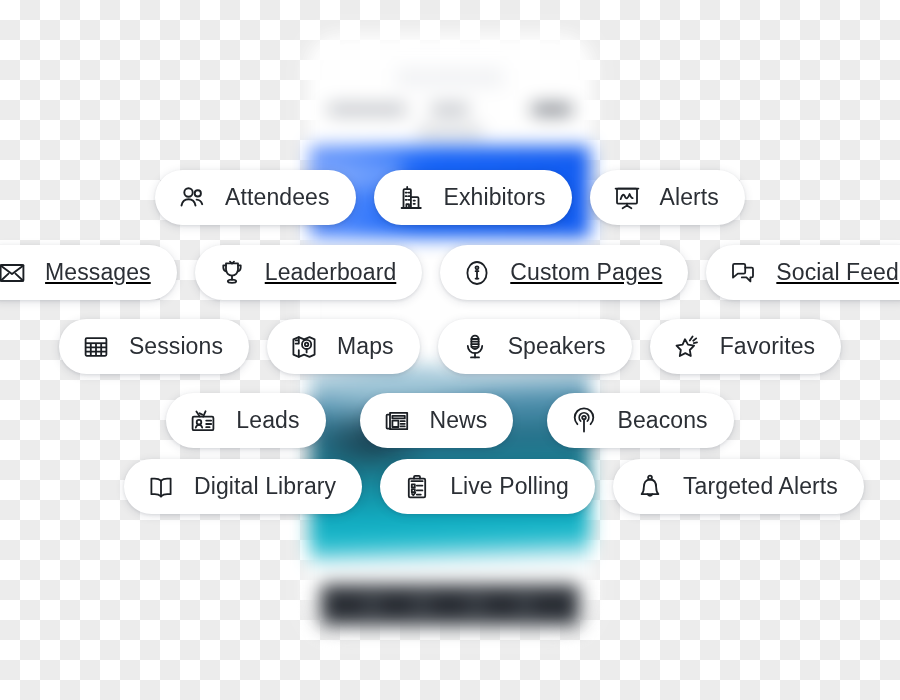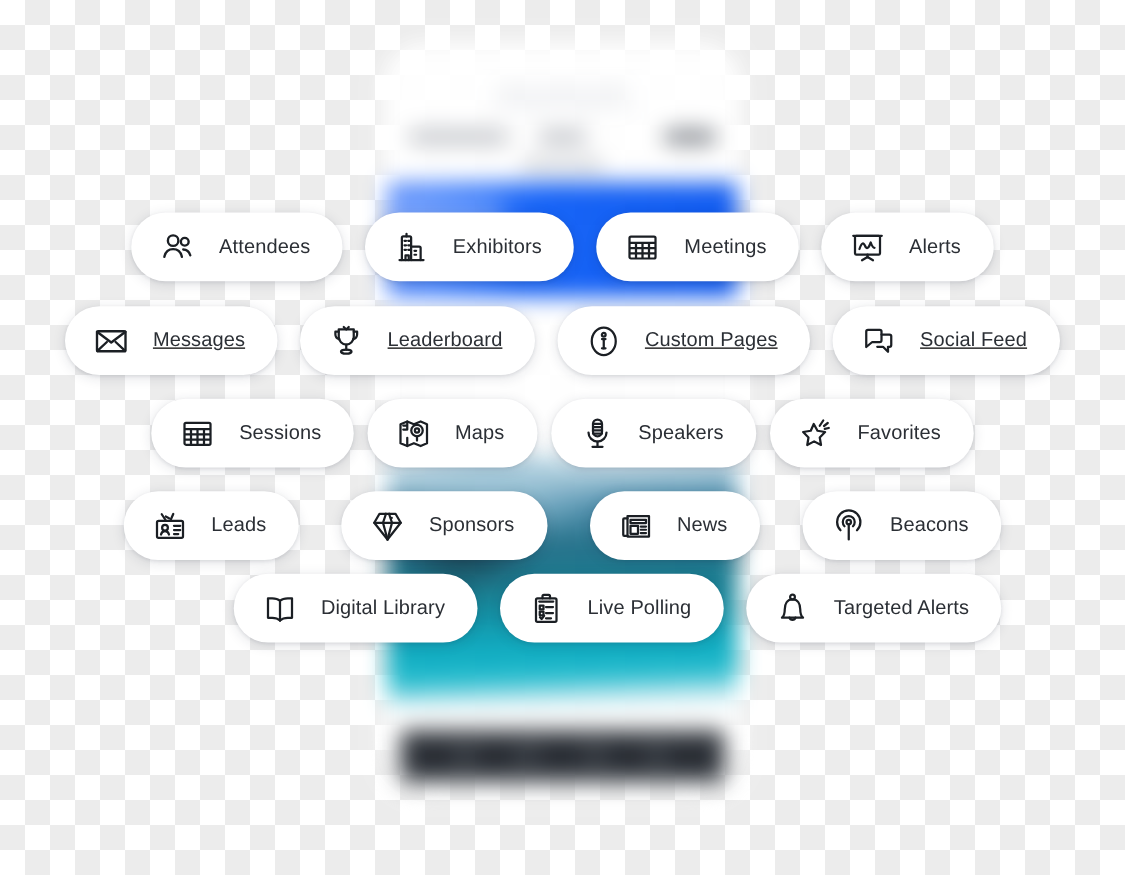--- a/index.html
+++ b/index.html
@@ -124,21 +124,21 @@
     position: absolute;
     left: 0;
     width: 900px;
     display: flex;
     justify-content: center;
     align-items: center;
     gap: 18px;
   }
   .row-1 { top: 170px; }
   .row-2 { top: 245px; text-decoration: underline; }
-  .row-3 { top: 319px; gap: 11px; }
+  .row-3 { top: 319px; }
   .row-4 { top: 393px; gap: 34px; }
   .row-5 { top: 459px; margin-left: 44px; }
 
   .pill {
     display: flex;
     align-items: center;
     height: 55px;
     padding: 0 26px 0 22px;
     background: #ffffff;
     border-radius: 28px;
@@ -148,21 +148,21 @@
   }
   .pill .ic {
     width: 30px;
     height: 30px;
     flex: 0 0 30px;
     display: block;
     margin-right: 18px;
   }
   .pill .ic svg { display: block; width: 30px; height: 30px; }
   .pill .lbl {
-    font-size: 16px;
+    font-size: 23px;
     color: #2b2f35;
     letter-spacing: .1px;
     line-height: 1;
   }
 </style>
 </head>
 <body>
 
 <div id="stage">
 
@@ -214,31 +214,20 @@
             <path d="M11.2 4v2.1"></path>
             <path d="M5.6 25h19.2"></path>
             <path d="M9.6 9.6h1.2M12.6 9.6h1.2M9.6 13.2h1.2M12.6 13.2h1.2M9.6 16.8h1.2M12.6 16.8h1.2"></path>
             <path d="M17.6 17.6h1.3M17.6 20.8h1.3"></path>
             <path d="M10.4 25v-3.8h2.6V25"></path>
           </svg>
         </span>
         <span class="lbl">Exhibitors</span>
       </div>
 
-      <div class="pill">
-        <span class="ic">
-          <svg viewBox="0 0 30 30" fill="none" stroke="#1b1f24" stroke-width="1.8" stroke-linejoin="round">
-            <rect x="4.6" y="6.2" width="20.8" height="17.6" rx="1.2"></rect>
-            <path d="M4.6 11.2h20.8"></path>
-            <path d="M4.6 15.4h20.8M4.6 19.6h20.8"></path>
-            <path d="M9.8 11.2v12.6M15 11.2v12.6M20.2 11.2v12.6"></path>
-          </svg>
-        </span>
-        <span class="lbl">Meetings</span>
-      </div>
 
       <div class="pill">
         <span class="ic">
           <svg viewBox="0 0 30 30" fill="none" stroke="#1b1f24" stroke-width="1.8" stroke-linecap="round" stroke-linejoin="round">
             <rect x="5" y="5.6" width="20" height="15" rx="1"></rect>
             <path d="M3.6 5.6h22.8"></path>
             <path d="M8.6 16.2c1.6-5 3.1-5.6 4.4-2.6 1.3 3 2.8 2.4 4.6-2.6 1 3 2 4.2 3 4.2"></path>
             <path d="M15 20.6v2.2"></path>
             <path d="M10.6 25.2l4.4-2.6 4.4 2.6"></path>
           </svg>
@@ -360,32 +349,20 @@
             <circle cx="11" cy="16.2" r="2.3"></circle>
             <path d="M7.8 21.6c.4-1.8 1.7-2.8 3.2-2.8s2.8 1 3.2 2.8"></path>
             <path d="M18.2 14.6h5M18.2 18h5M18.2 21.2h3.4"></path>
             <path d="M11.8 10.6l-3.4-5.2M15.2 10.6l2.4-5.4"></path>
             <path d="M11.6 7.2l2.6 1.4"></path>
           </svg>
         </span>
         <span class="lbl">Leads</span>
       </div>
 
-      <div class="pill">
-        <span class="ic">
-          <svg viewBox="0 0 30 30" fill="none" stroke="#1b1f24" stroke-width="1.8" stroke-linecap="round" stroke-linejoin="round">
-            <path d="M4.4 12.2L15 25.6l10.6-13.4-4.2-7.2H8.6L4.4 12.2z"></path>
-            <path d="M4.4 12.2h21.2"></path>
-            <path d="M15 25.6L11.4 12.2 13.8 5"></path>
-            <path d="M15 25.6l3.6-13.4L16.2 5"></path>
-            <circle cx="18.4" cy="8.4" r=".9" fill="#1b1f24" stroke="none"></circle>
-          </svg>
-        </span>
-        <span class="lbl">Sponsors</span>
-      </div>
 
       <div class="pill">
         <span class="ic">
           <svg viewBox="0 0 30 30" fill="none" stroke="#1b1f24" stroke-width="1.8" stroke-linecap="round" stroke-linejoin="round">
             <path d="M8 6.8h17.2v16.4H8z"></path>
             <path d="M8 8.6H5.4c-.5 0-.8.4-.8.8v12.4c0 .5.3.9.8.9H8"></path>
             <path d="M10.4 9.8h12.4v2.6H10.4z"></path>
             <rect x="10.4" y="14.6" width="6" height="6.4"></rect>
             <path d="M18.6 15.2h4.2M18.6 17.8h4.2M18.6 20.4h4.2"></path>
           </svg>

